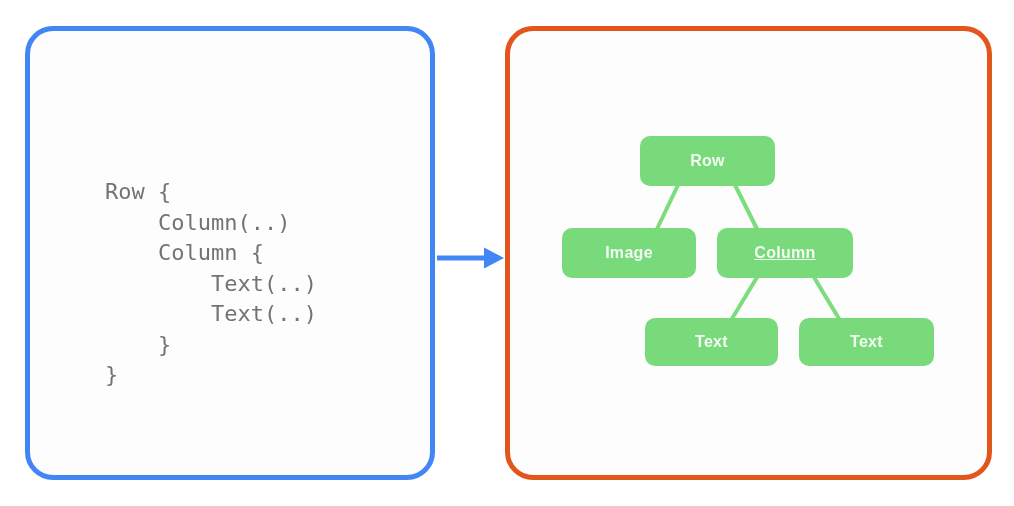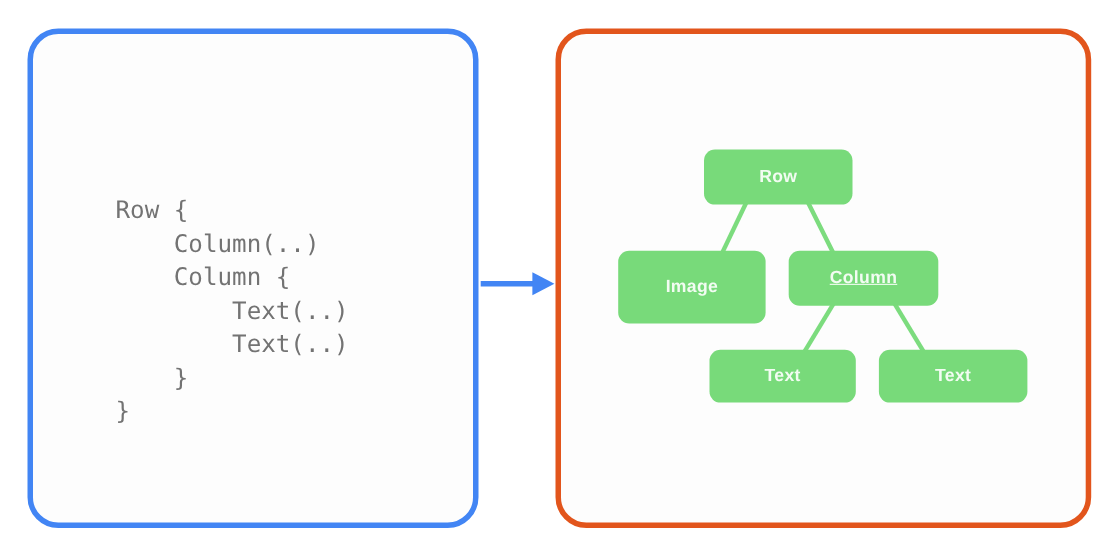--- a/index.html
+++ b/index.html
@@ -64,21 +64,21 @@
     border-radius: 10px;
     display: flex;
     align-items: center;
     justify-content: center;
     color: #F2FCF2;
     font-size: 16px;
     font-weight: 600;
     letter-spacing: 0.3px;
   }
   #node-row        { left: 640px; top: 136px; width: 135px; height: 50px; }
-  #node-image      { left: 562px; top: 228px; width: 134px; height: 66px; }
+  #node-image      { left: 562px; top: 228px; width: 134px; height: 50px; }
   #node-column     { left: 717px; top: 228px; width: 136px; height: 50px; text-decoration: underline; }
   #node-text-left  { left: 645px; top: 318px; width: 133px; height: 48px; }
   #node-text-right { left: 799px; top: 318px; width: 135px; height: 48px; }
 </style>
 </head>
 <body>
 
 <div id="canvas">
 
   <div id="code-panel" class="panel"></div>

